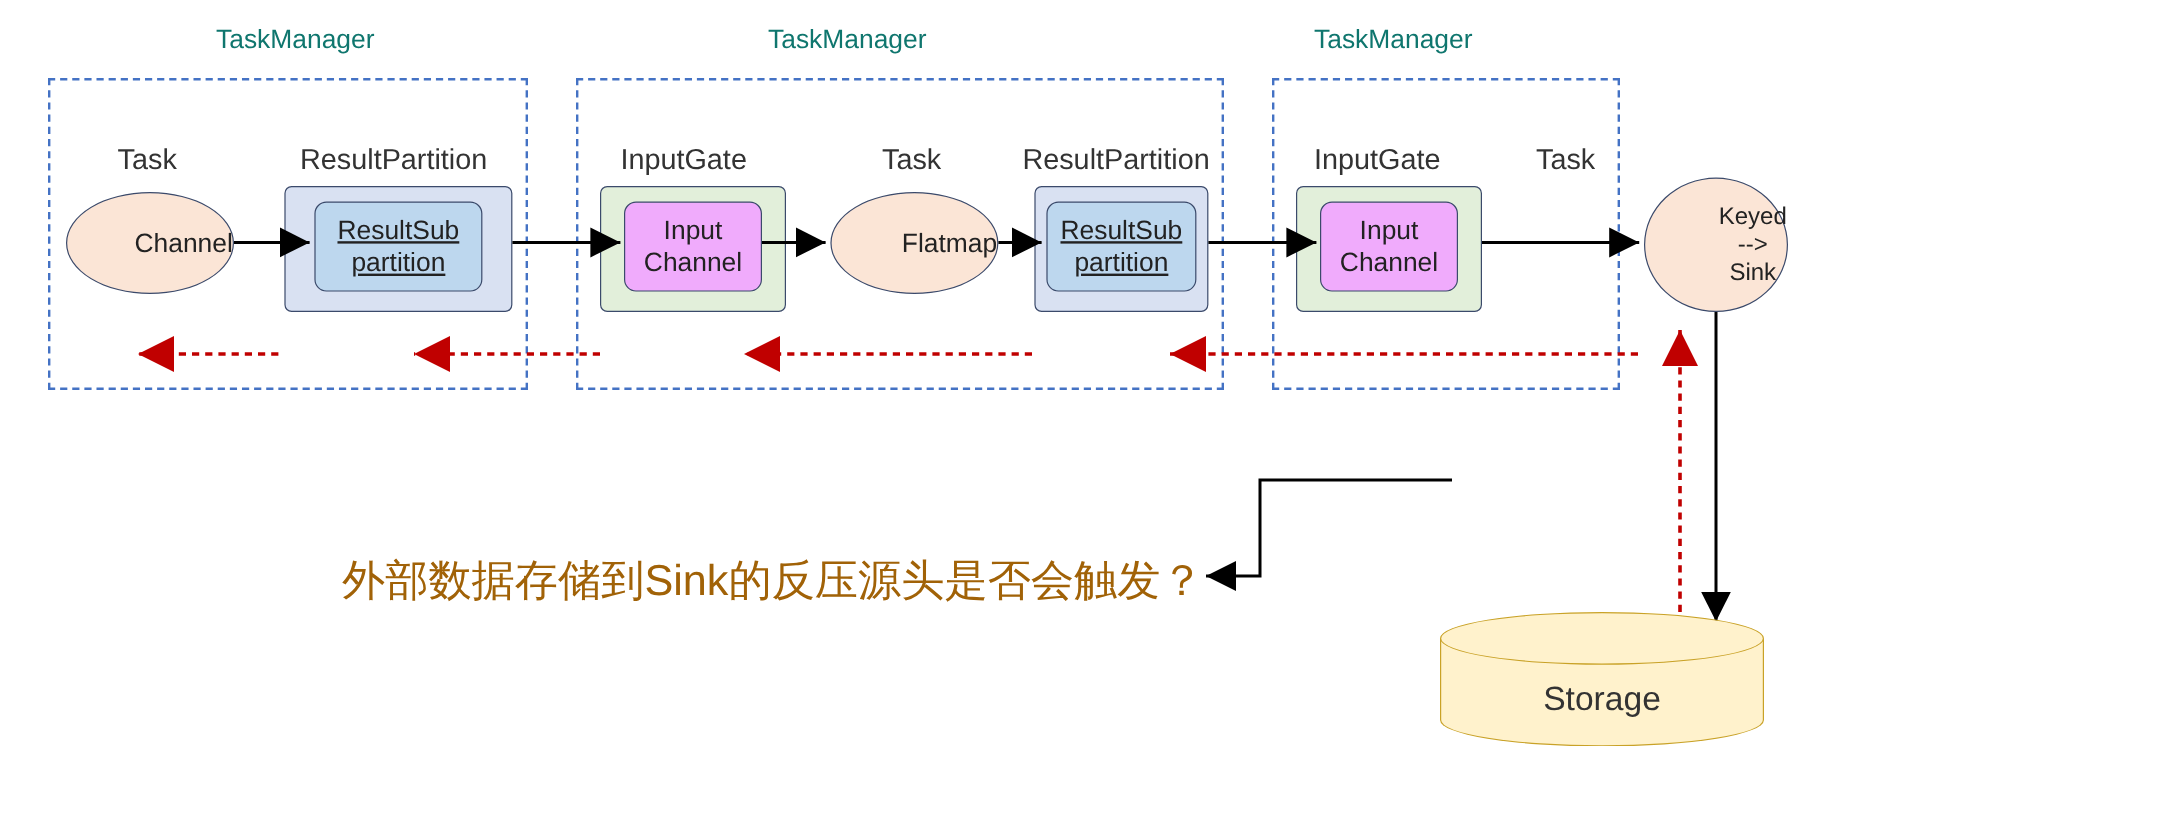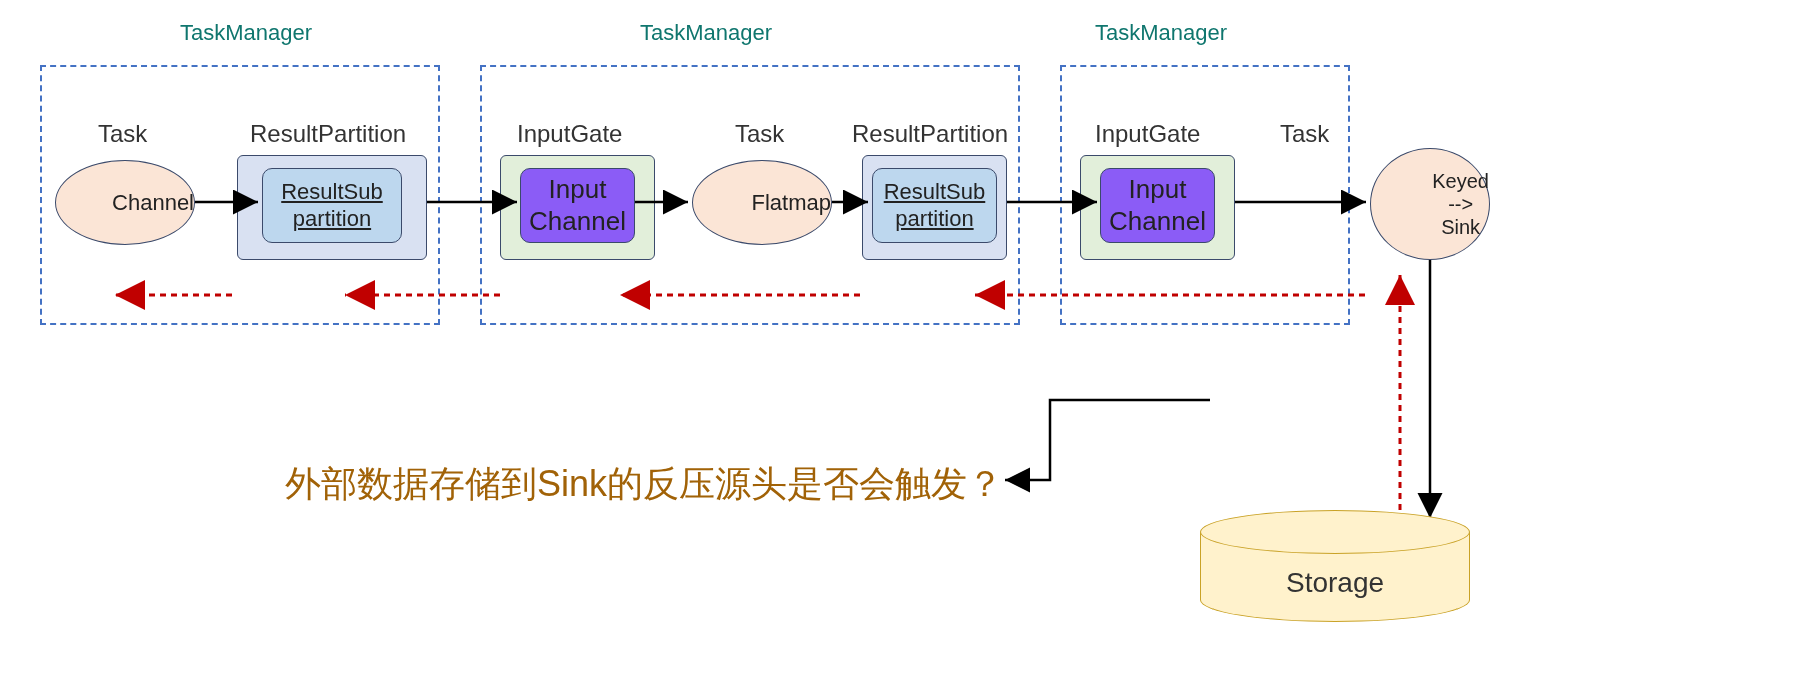--- a/index.html
+++ b/index.html
@@ -61,28 +61,28 @@
     text-decoration: underline;
   }
   .ig-box {
     position: absolute;
     background: #e2efda;
     border: 1.5px solid #3b4a6b;
     border-radius: 6px;
   }
   .ig-inner {
     position: absolute;
-    background: #8b5cf6;
+    background: #f0abfc;
     border: 1.5px solid #3b4a6b;
     border-radius: 10px;
     display: flex;
     align-items: center;
     justify-content: center;
     text-align: center;
-    font-size: 26px;
+    font-size: 22px;
     color: #222;
     line-height: 1.2;
   }
   .storage {
     position: absolute;
     left: 1200px;
     top: 510px;
     width: 317px;
     height: 130px;
   }

